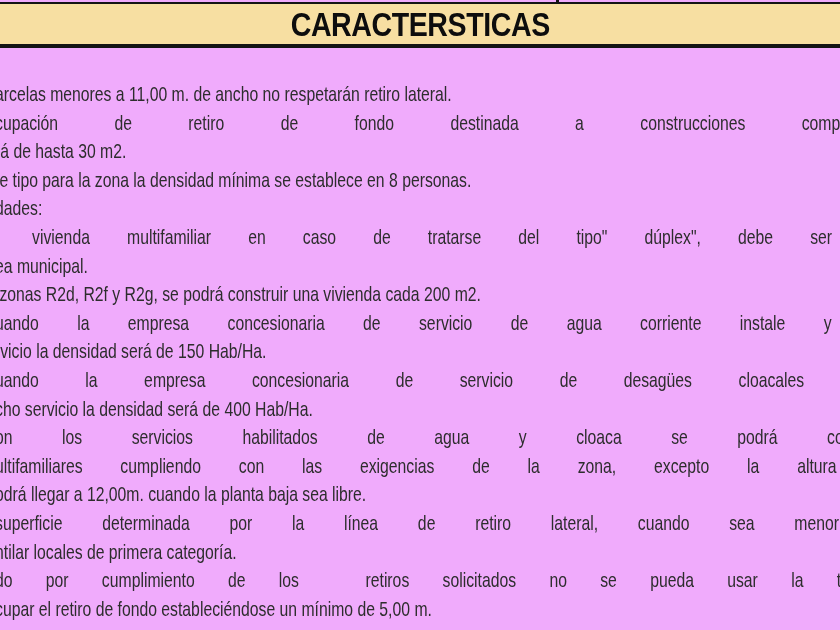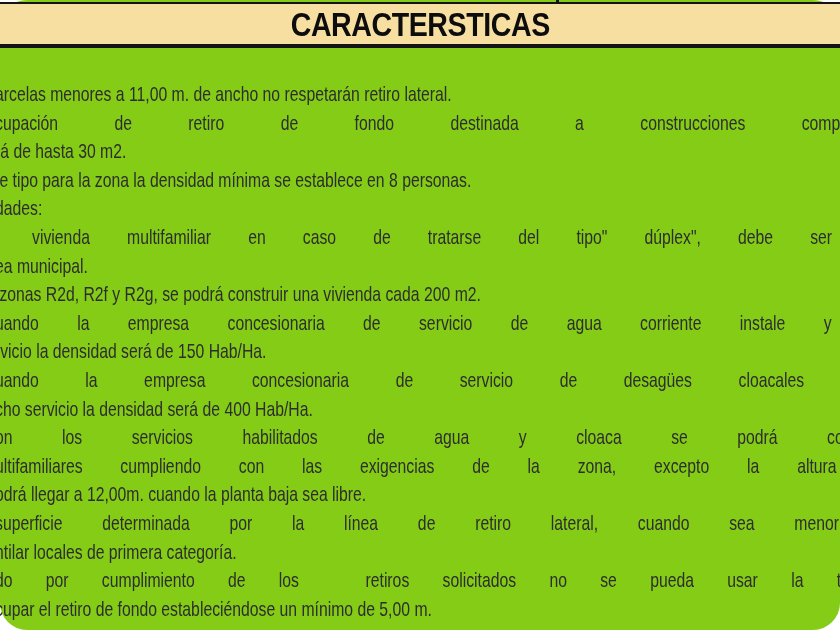--- a/index.html
+++ b/index.html
@@ -8,21 +8,21 @@
     --text:#2d2d2d;
   }
   html,body{margin:0;padding:0;}
   body{
     width:840px;height:630px;
     background:#ffffff;
     overflow:hidden;
     position:relative;
     font-family:"Liberation Sans", sans-serif;
   }
-  .page{position:absolute;inset:0;background:#84cc16;border-radius:27px;}
+  .page{position:absolute;inset:0;background:#f0abfc;}
   
   .tick{
     position:absolute;left:556px;top:0;width:3px;height:4px;
     background:var(--border);
   }
   .header-box{
     position:absolute;left:-3px;right:-3px;top:2px;height:46px;
     background:var(--header-bg);
     border:2px solid var(--border);
     border-bottom-width:4px;

